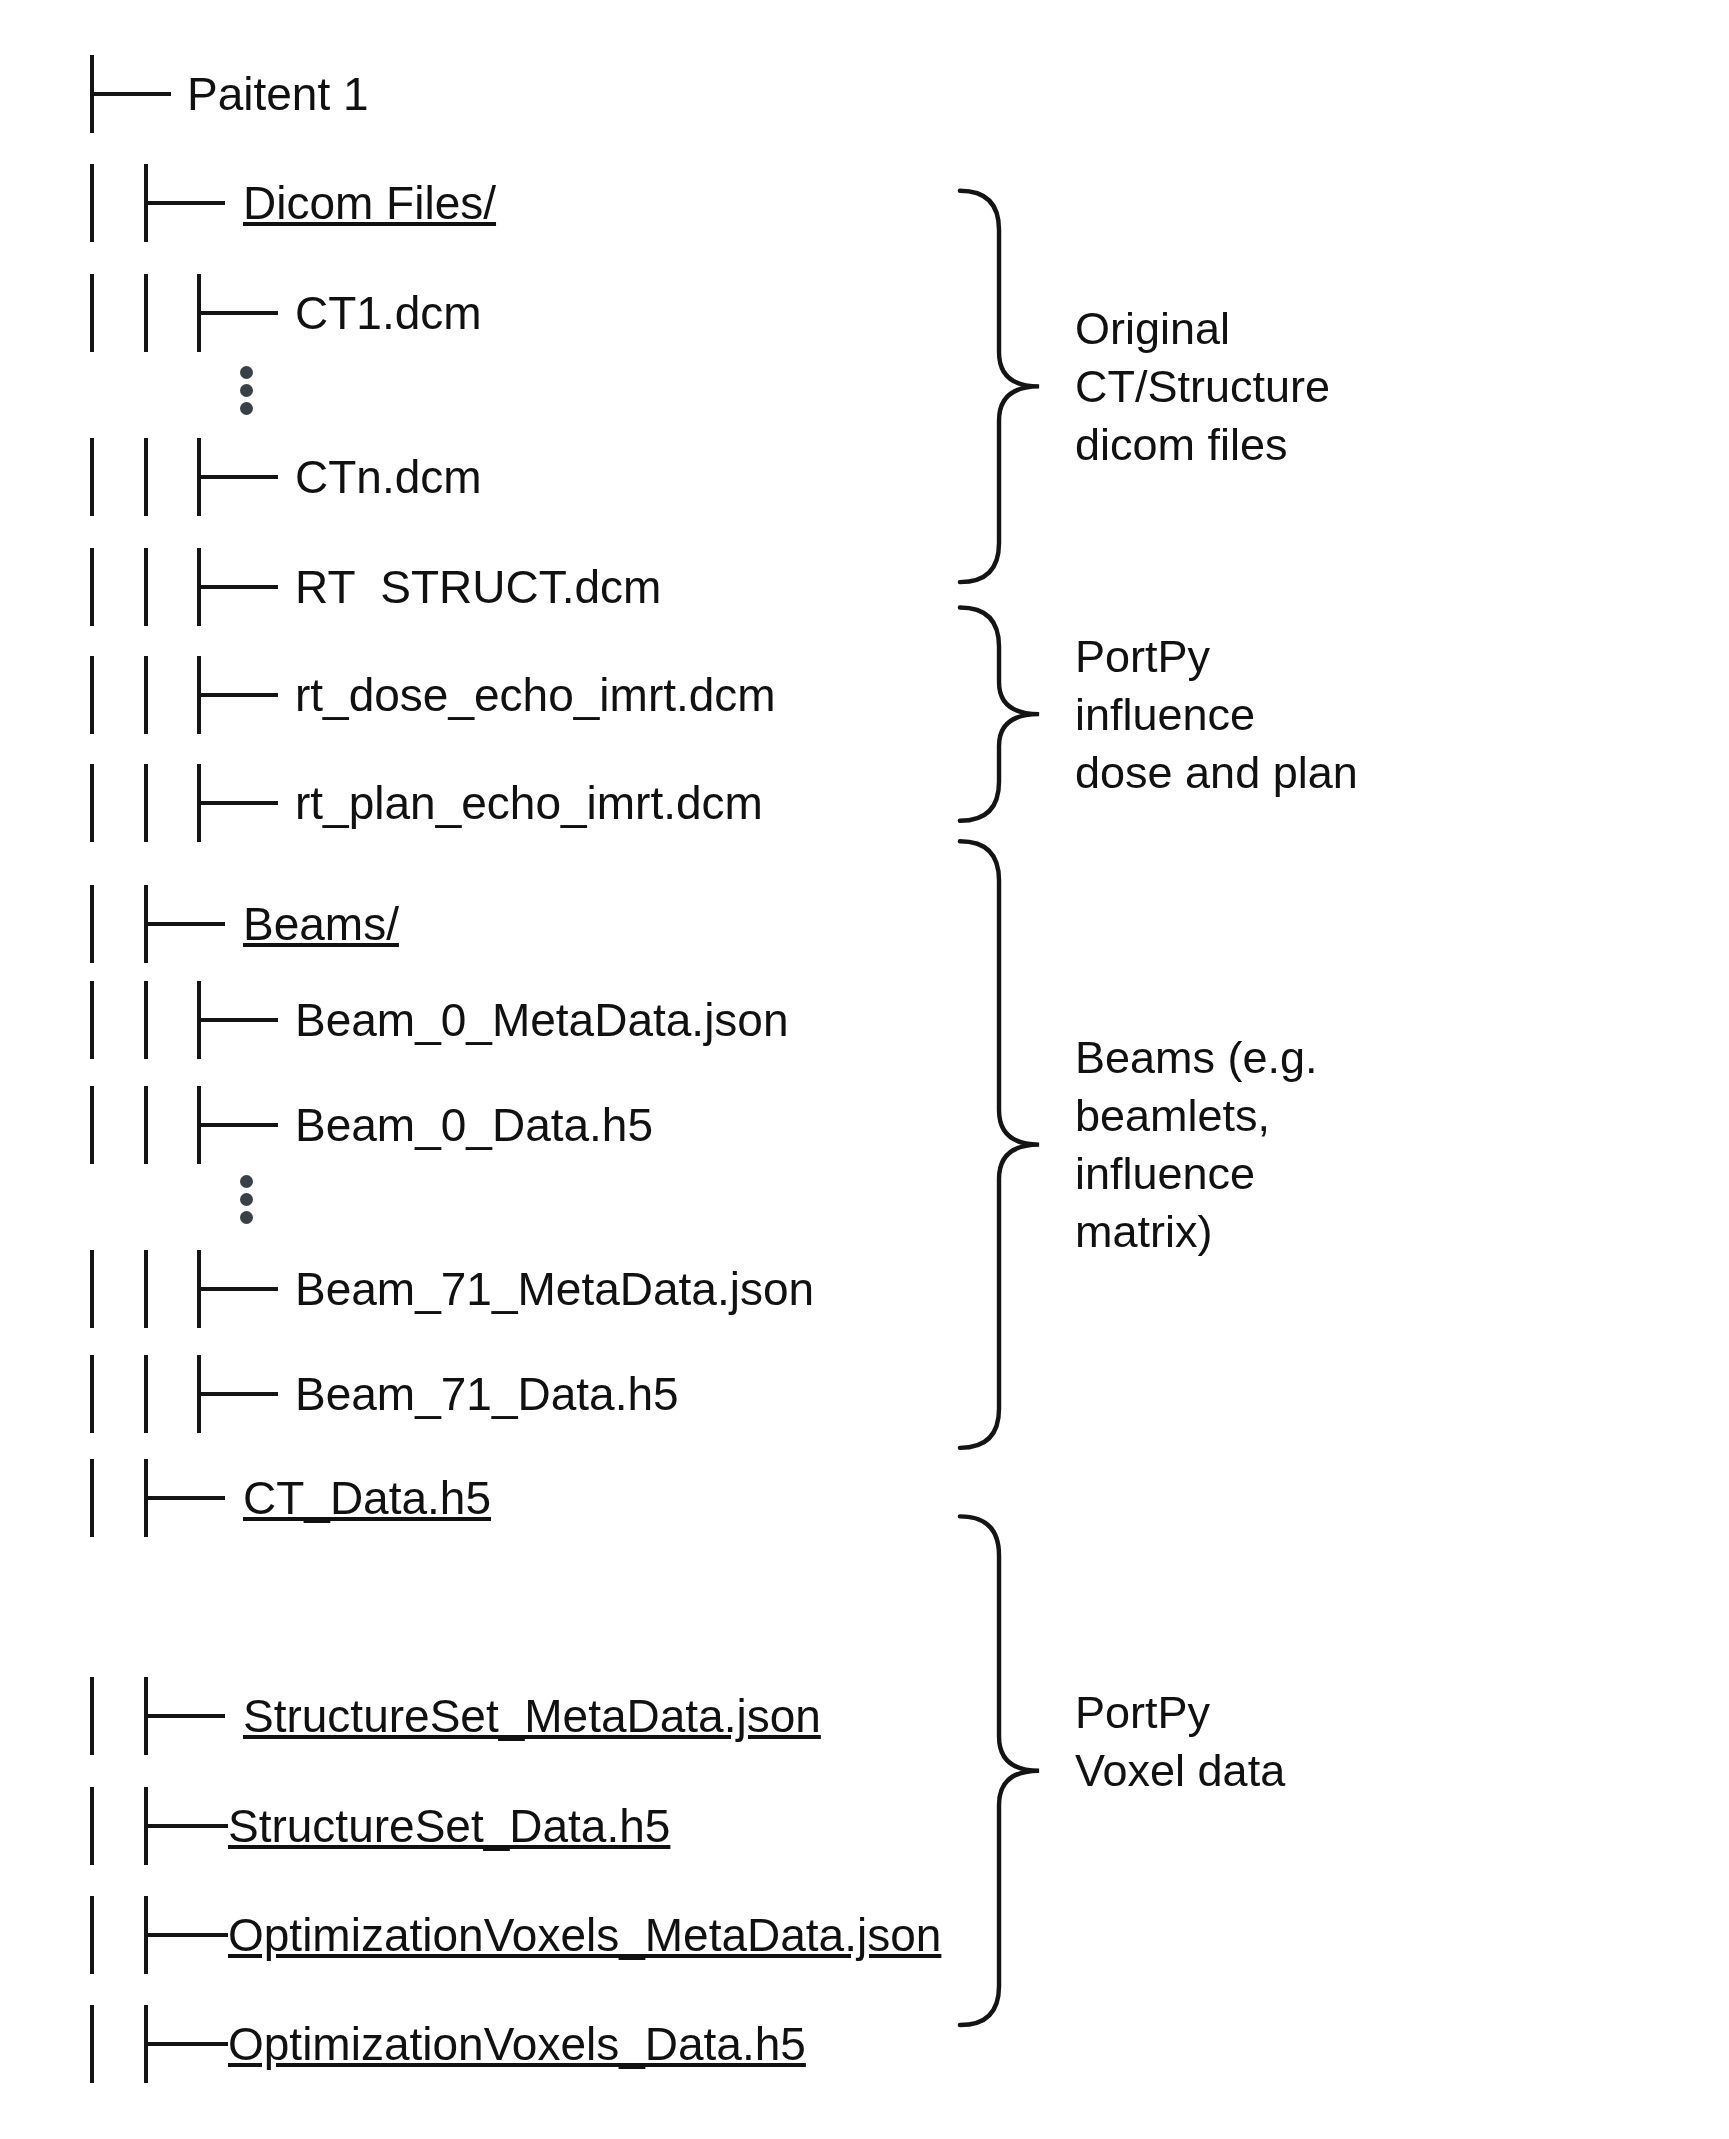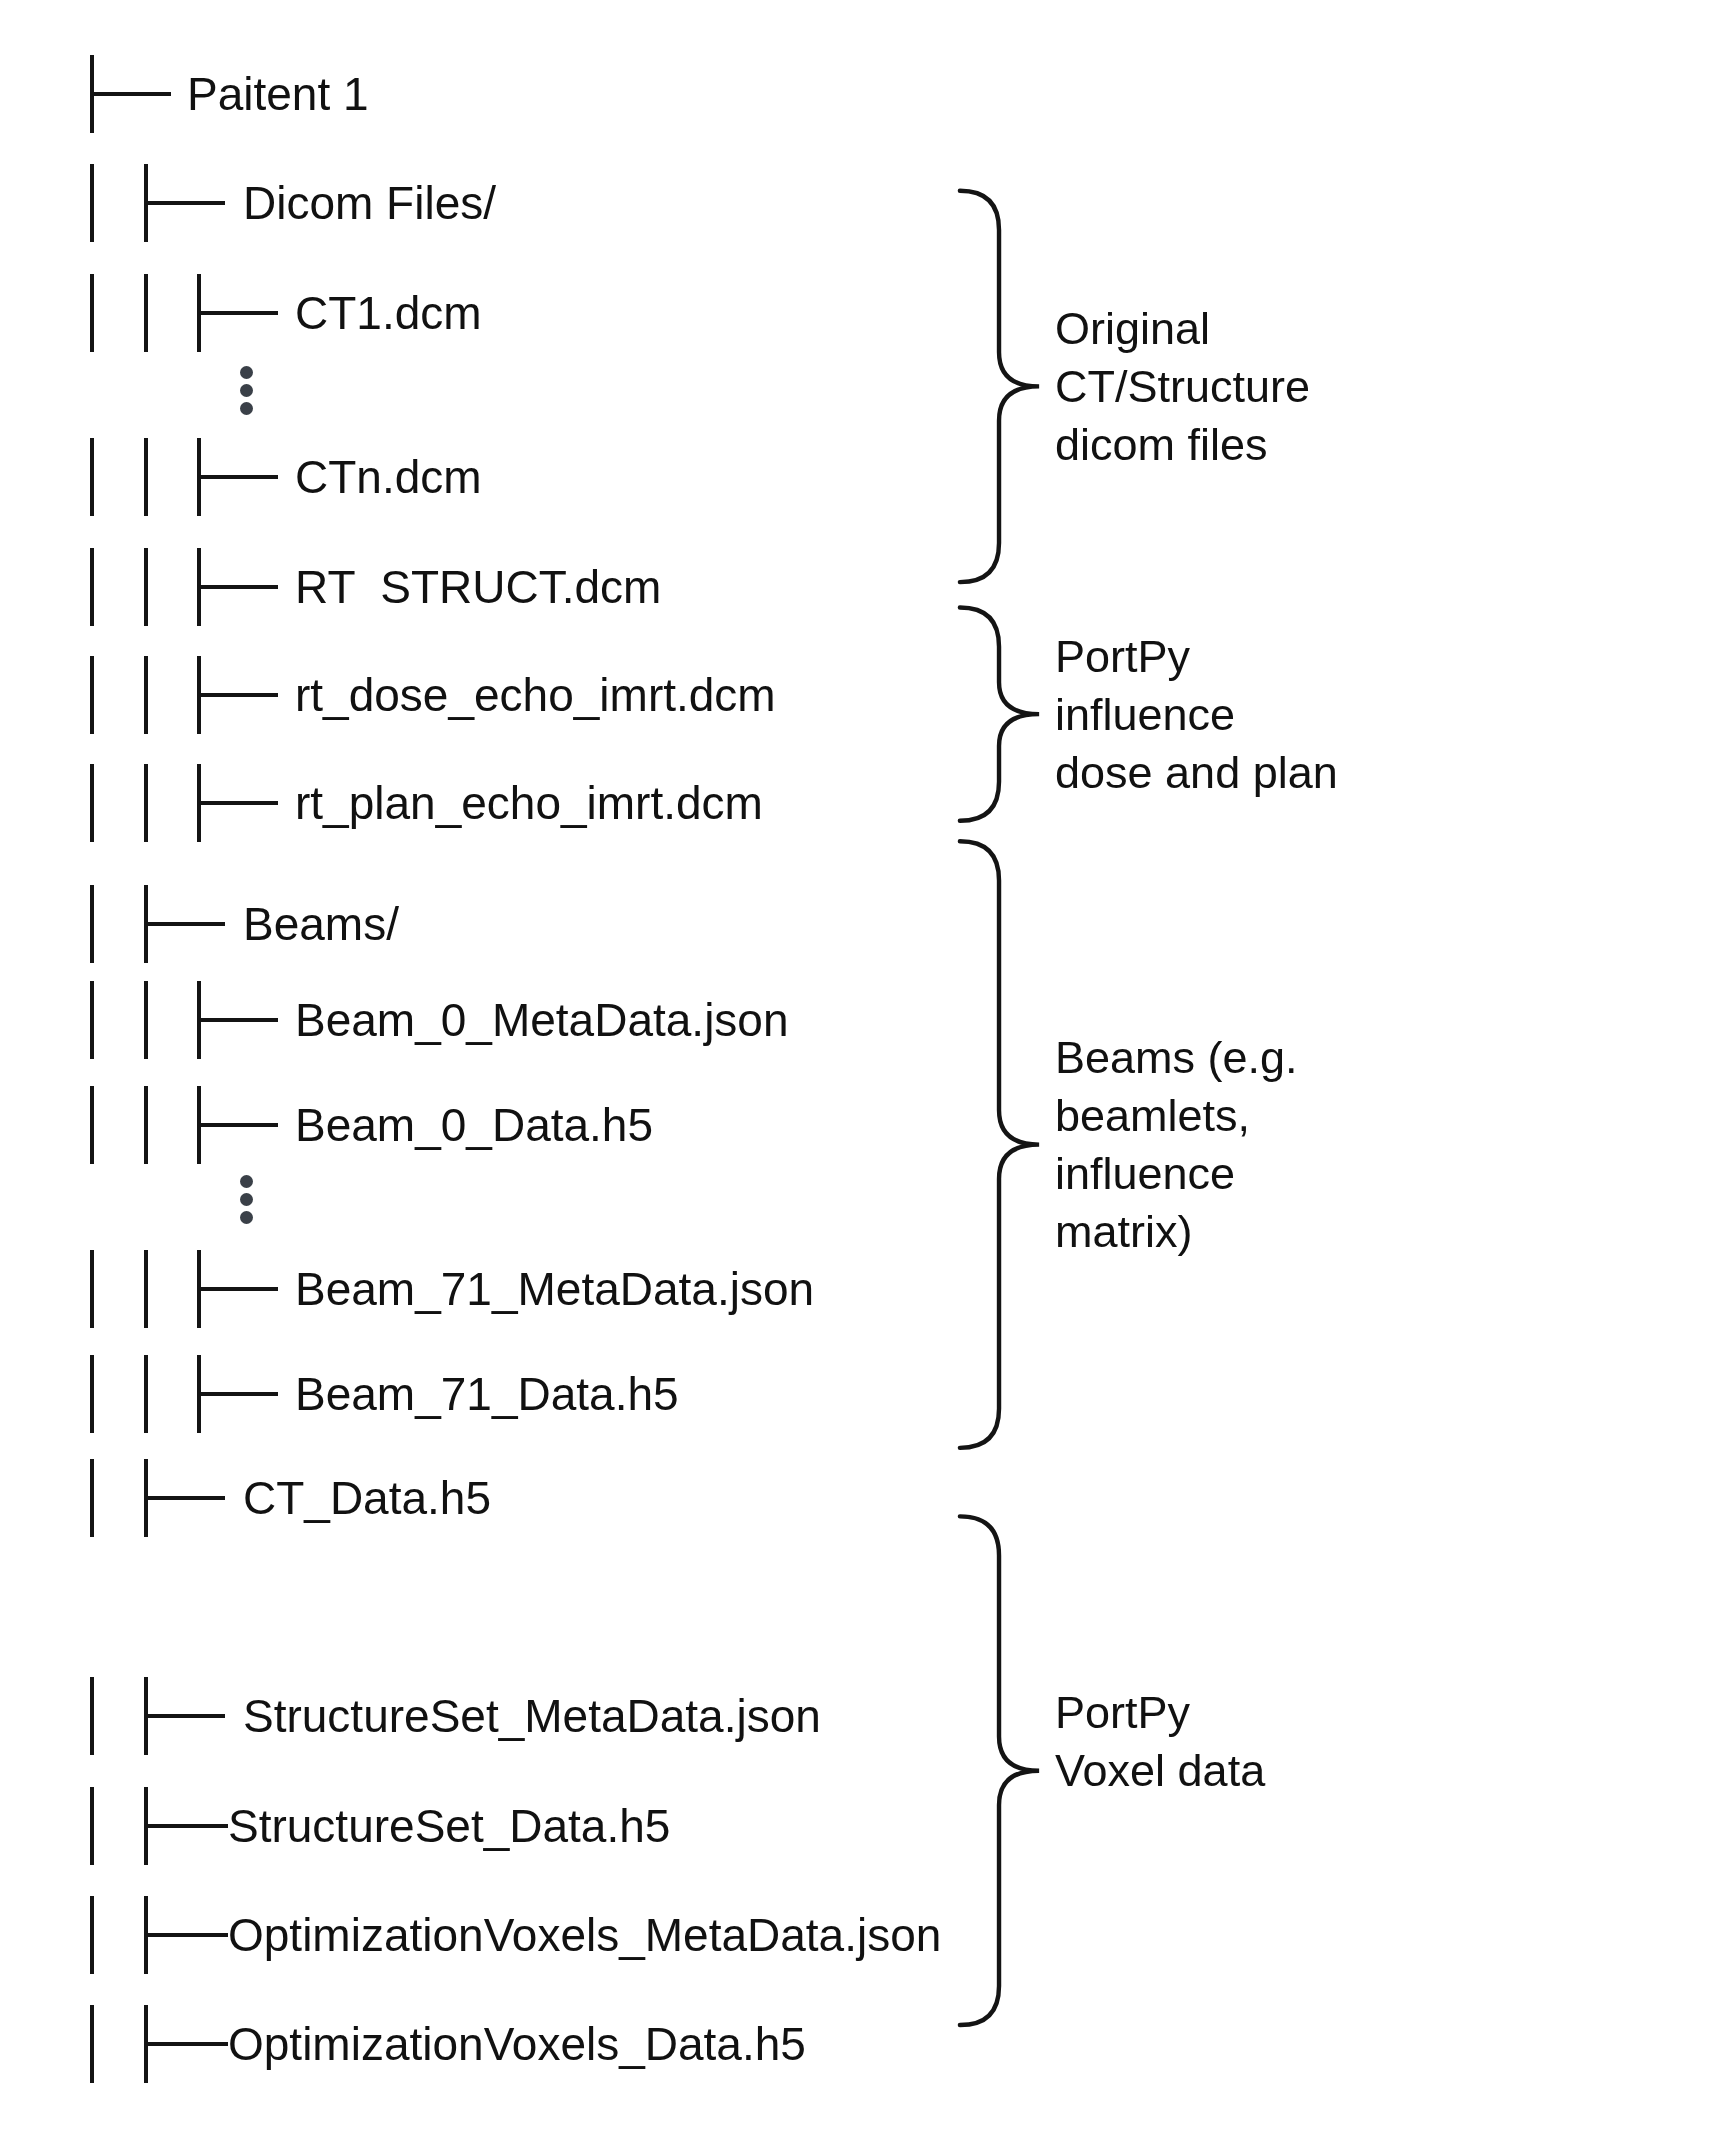--- a/index.html
+++ b/index.html
@@ -30,21 +30,21 @@
   .d0 .hline { left: 90px; }
   .d1 .hline { left: 144px; }
   .d2 .hline { left: 197px; }
   .label {
     position: absolute; top: 0; height: 78px;
     display: flex; align-items: center;
     font-size: 46px; color: #111111; white-space: pre;
     letter-spacing: 0px;
   }
   .d0 .label { left: 187px; }
-  .d1 .label { left: 243px; }
+  .d1 .label { left: 243px; text-decoration: underline; }
   .d2 .label { left: 295px; }
   .row.tight .hline { width: 84px; }
   .row.tight .label { left: 228px; }
 
   
   .dots { position: absolute; left: 240px; width: 13.2px; }
   .dot {
     display: block; width: 13.2px; height: 13.2px; border-radius: 50%;
     background: #3a4048; margin-bottom: 4.9px;
   }
@@ -52,21 +52,21 @@
 
   
   #brace-layer { position: absolute; left: 0; top: 0; width: 1730px; height: 2140px; }
   .brace-path { stroke: #141414; stroke-width: 9; fill: none; stroke-linecap: round; }
 
   
   .ann {
     position: absolute; left: 1055px; width: 636px;
     color: #111111; font-size: 45px; line-height: 58px;
   }
-  .ann-line { display: block; white-space: pre; }
+  .ann-line { display: block; white-space: pre; margin-left: 20px; }
 </style>
 </head>
 <body>
 
 <div id="canvas">
 
   <div class="row d0" style="top:55px">
     <span class="stem"></span>
     <span class="hline"></span>
     <span class="label">Paitent 1</span>

